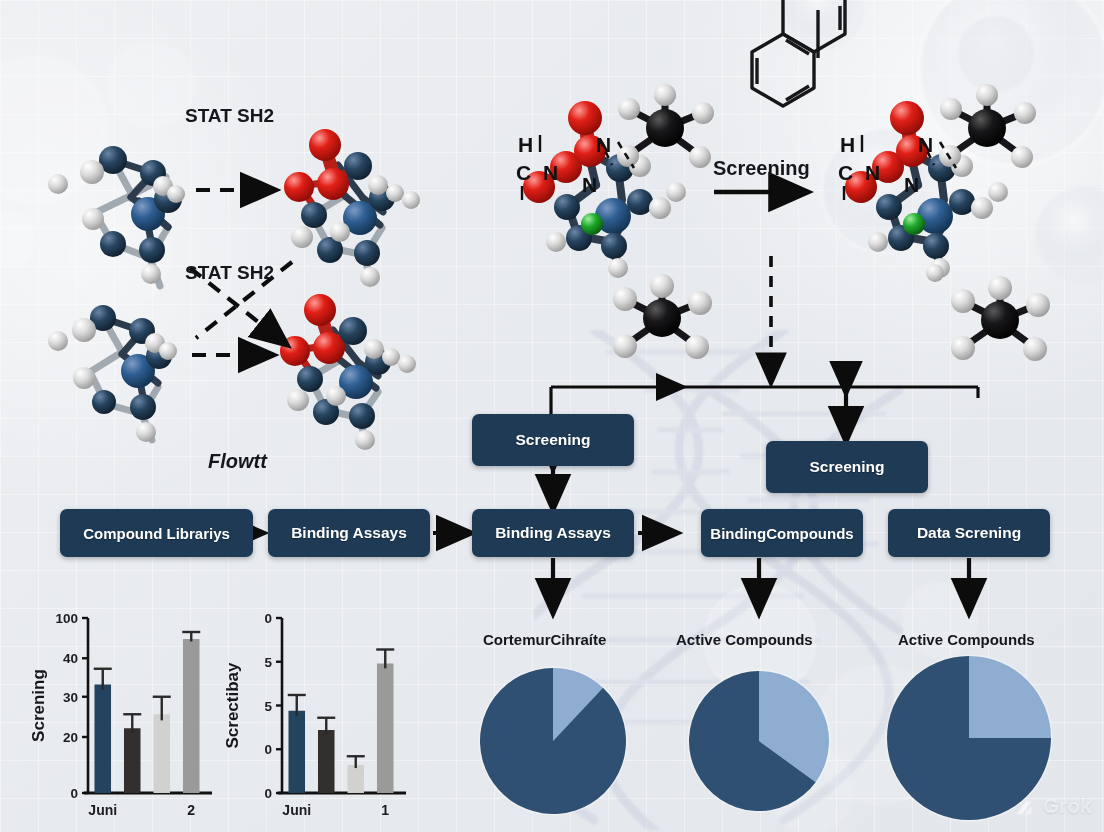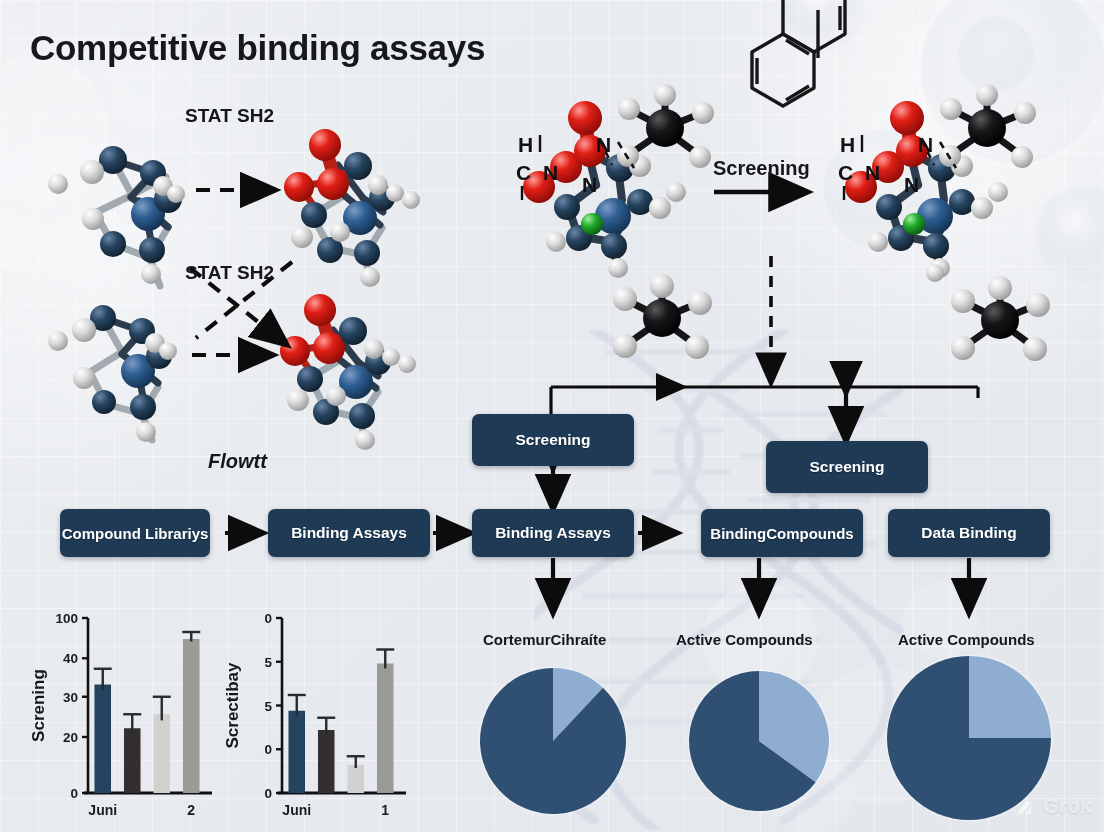--- a/index.html
+++ b/index.html
@@ -110,21 +110,20 @@
   </svg>
 
   <svg class="bgart" id="bubbles" viewBox="0 0 300 280">
     <circle cx="70" cy="80" r="55" fill="#ffffff" opacity=".5"></circle>
     <circle cx="70" cy="80" r="55" fill="none" stroke="#ffffff" stroke-width="3" opacity=".65"></circle>
     <circle cx="190" cy="175" r="70" fill="#ffffff" opacity=".4"></circle>
     <circle cx="250" cy="60" r="38" fill="#ffffff" opacity=".45"></circle>
     <circle cx="120" cy="230" r="44" fill="#ffffff" opacity=".35"></circle>
   </svg>
 
-  <h1 id="title">Competitive binding assays</h1>
 
   <svg class="overlay" id="chem" viewBox="0 0 1104 832">
     <defs>
       <radialGradient id="gN" cx="33%" cy="28%" r="78%">
         <stop offset="0%" stop-color="#7f9cc4"></stop>
         <stop offset="42%" stop-color="#2e5f93"></stop>
         <stop offset="100%" stop-color="#12304f"></stop>
       </radialGradient>
       <radialGradient id="gNd" cx="33%" cy="28%" r="78%">
         <stop offset="0%" stop-color="#6b86a8"></stop>
@@ -532,34 +531,34 @@
   <div class="txtlbl" style="left:713px;top:157px;font-size:20px;">Screening</div>
   <div class="txtlbl" style="left:208px;top:450px;font-size:20px;font-style:italic;">Flowtt</div>
 
   <div class="fbox" style="left:472px;top:414px;width:162px;height:52px;">
     <span>Screening</span>
   </div>
   <div class="fbox" style="left:766px;top:441px;width:162px;height:52px;">
     <span>Screening</span>
   </div>
 
-  <div class="fbox" style="left:60px;top:509px;width:150px;height:48px;font-size:15px;">
+  <div class="fbox" style="left:60px;top:509px;width:193px;height:48px;font-size:15px;">
     <span>Compound Librariys</span>
   </div>
   <div class="fbox" style="left:268px;top:509px;width:162px;height:48px;">
     <span>Binding Assays</span>
   </div>
   <div class="fbox" style="left:472px;top:509px;width:162px;height:48px;">
     <span>Binding Assays</span>
   </div>
   <div class="fbox" style="left:678px;top:509px;width:162px;height:48px;font-size:15px;margin-left:23px;">
     <span>BindingCompounds</span>
   </div>
   <div class="fbox" style="left:888px;top:509px;width:162px;height:48px;">
-    <span>Data Binding</span>
+    <span>Data Screning</span>
   </div>
 
   <div class="piecap" style="left:483px;top:631px;">CortemurCihraíte</div>
   <div class="piecap" style="left:676px;top:631px;">Active Compounds</div>
   <div class="piecap" style="left:898px;top:631px;">Active Compounds</div>
 
   <svg class="overlay" id="charts" viewBox="0 0 1104 832">
     <g id="bar1">
         <line x1="88" y1="618" x2="88" y2="793" stroke="#111" stroke-width="2.6"></line>
         <line x1="84" y1="793" x2="212" y2="793" stroke="#111" stroke-width="2.8"></line>

